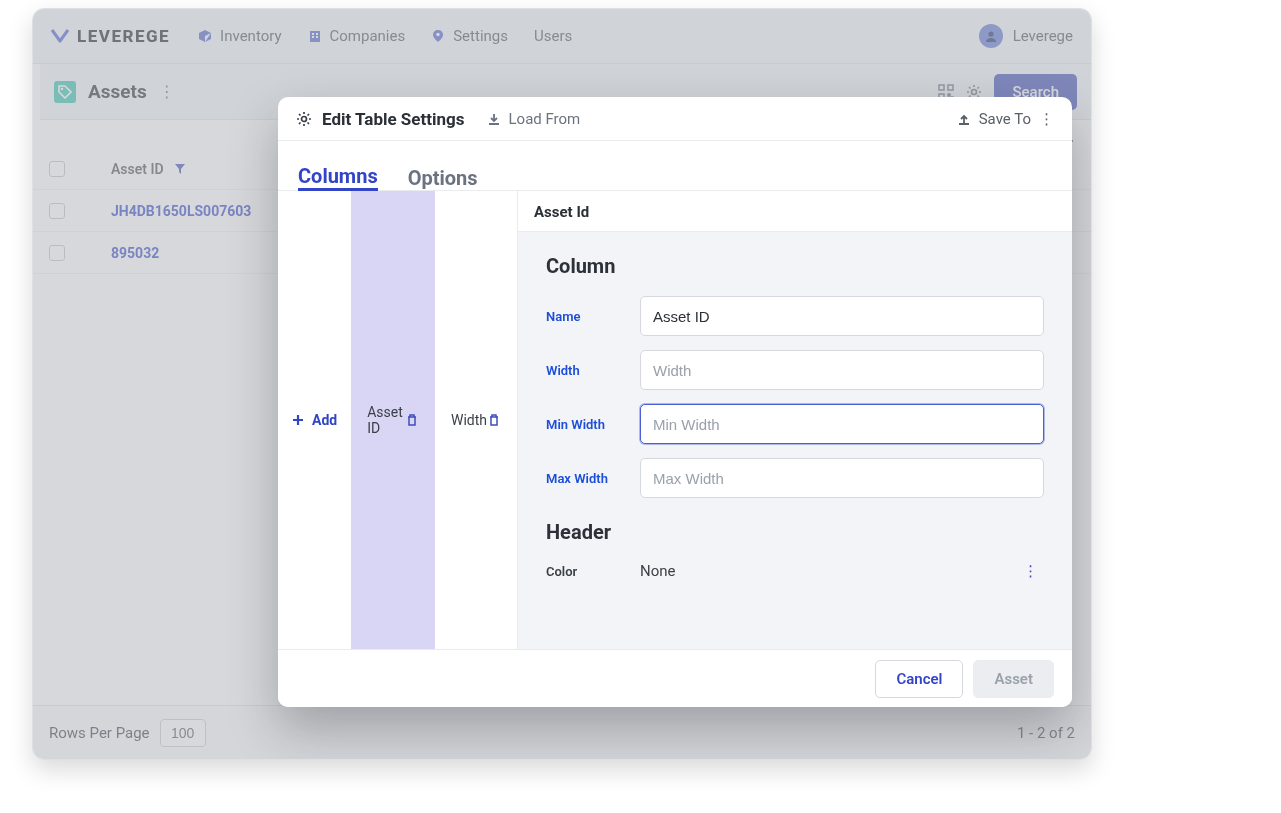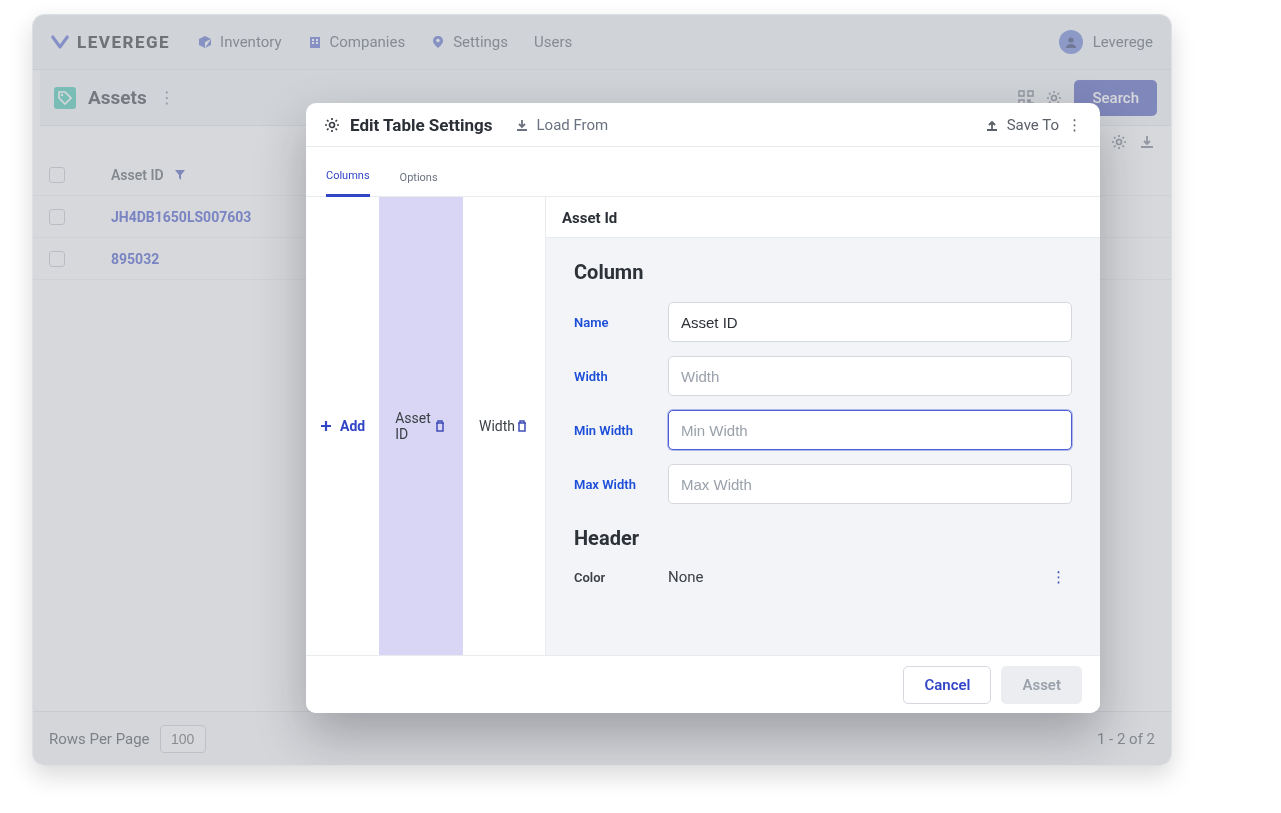--- a/index.html
+++ b/index.html
@@ -7,22 +7,22 @@
     body {
       font-family: -apple-system, BlinkMacSystemFont, "Segoe UI", Roboto, Helvetica, Arial, sans-serif;
       background: #fff;
       width: 1281px;
       height: 813px;
       position: relative;
       overflow: hidden;
     }
     .frame {
       position: absolute;
-      left: 32px; top: 14px;
-      width: 1140px; height: 752px;
+      left: 32px; top: 8px;
+      width: 1060px; height: 752px;
       border: 1px solid #dcdfe4;
       border-radius: 12px;
       overflow: hidden;
       background: #fff;
       box-shadow: 0 10px 25px rgba(0,0,0,0.15);
     }
     
     .topbar {
       height: 55px;
       background: #f1f3f5;
@@ -143,21 +143,20 @@
       position:absolute;
       left: 245px; top: 88px;
       width: 794px;
       height: 610px;
       background:#fff;
       border-radius: 10px;
       box-shadow: 0 22px 50px rgba(20,22,30,0.28);
       display:flex;
       flex-direction:column;
       overflow:hidden;
-      margin-left:28px;
     }
     .modal-header {
       height: 44px;
       display:flex;
       align-items:center;
       padding: 0 18px;
       border-bottom: 1px solid #e9ecef;
       gap: 10px;
     }
     .modal-title { font-weight:700; font-size:17px; color:#2b2f36; }
@@ -166,24 +165,23 @@
     .saveto { margin-left:auto; display:flex; align-items:center; gap:8px; color:#5a5f68; cursor:pointer; font-size:15px;}
     .modal-tabs {
       height: 50px;
       display:flex;
       align-items:flex-end;
       padding: 0 20px;
       gap: 30px;
       border-bottom: 1px solid #e9ecef;
     }
     .tab {
-      padding-bottom: 12px;
       color:#6b7280;
-      font-size:11px;
-      font-weight:400;
+      font-size:20px;
+      font-weight:700;
       cursor:pointer;
     }
     .tab.active {
       color:#3245c7;
       border-bottom: 3px solid #3245c7;
       margin-bottom: -1px;
     }
     .modal-body {
       flex:1;
       display:flex;

